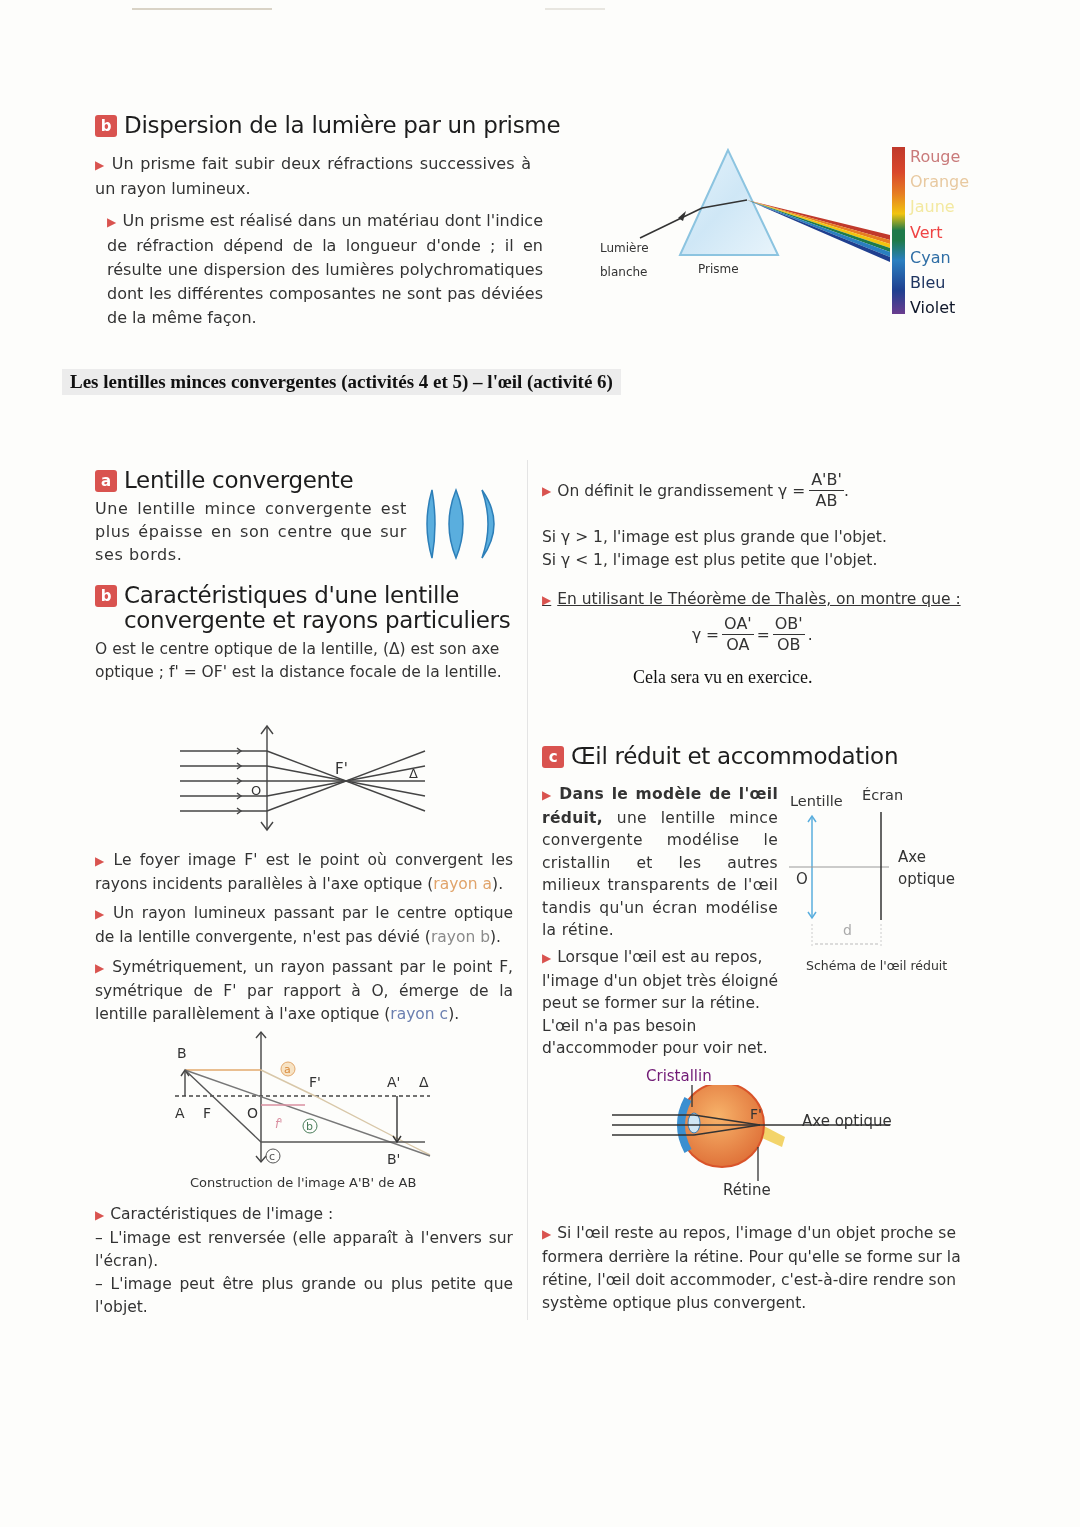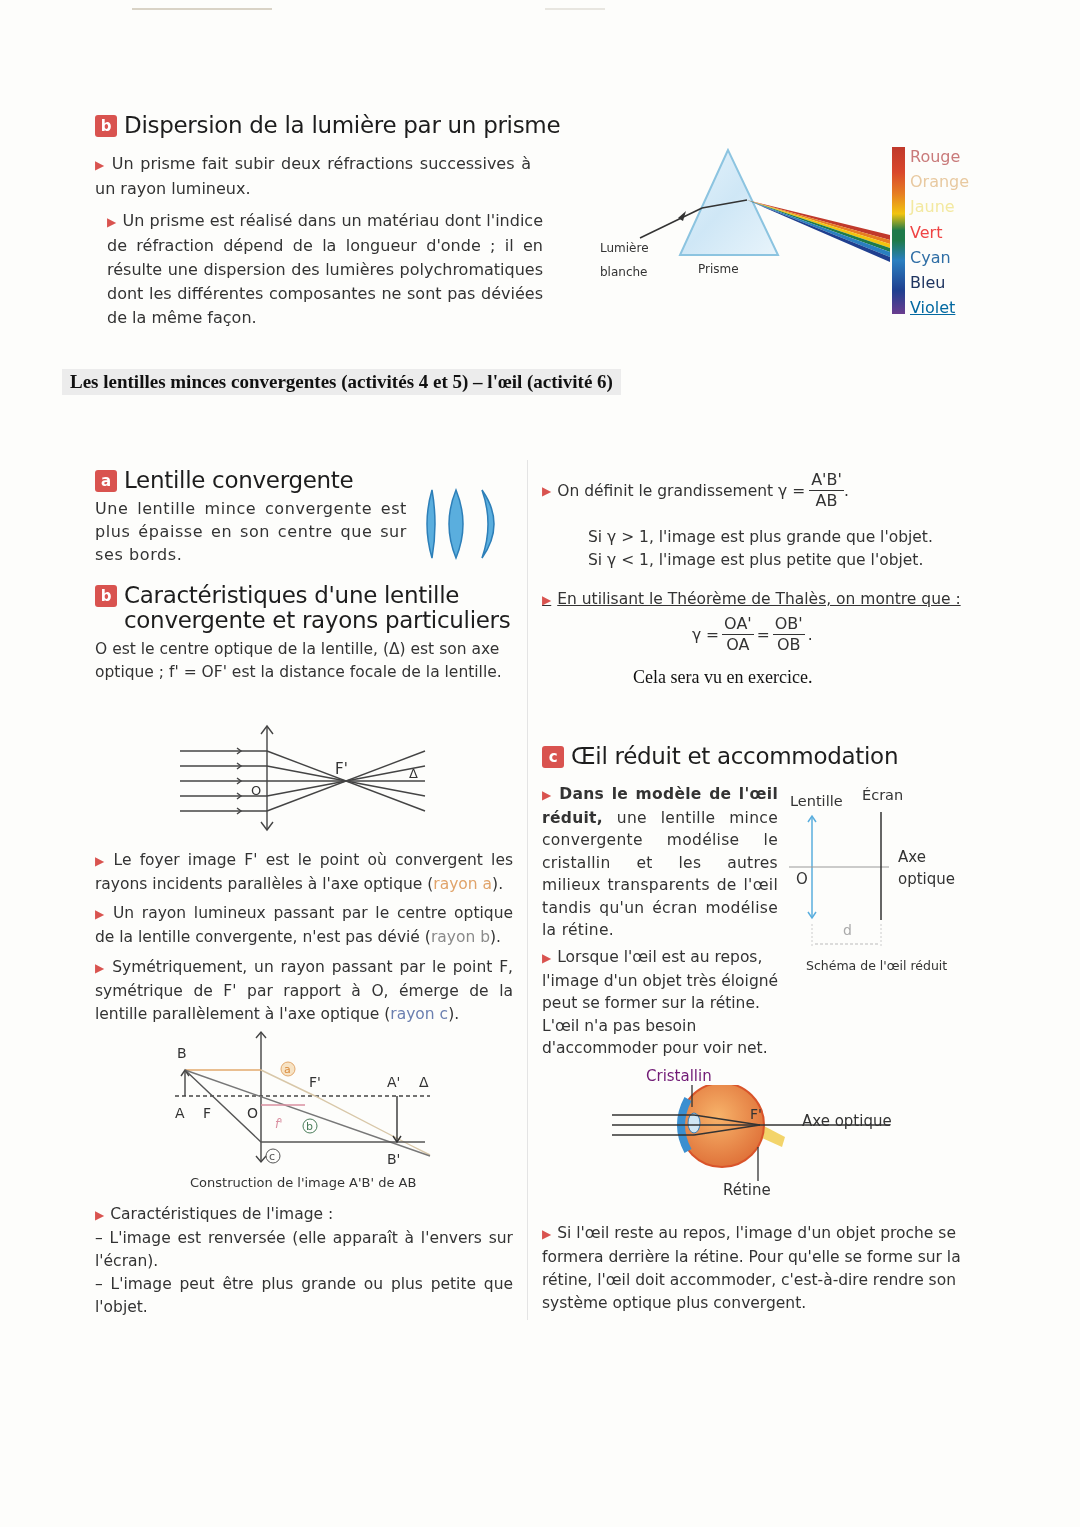--- a/index.html
+++ b/index.html
@@ -66,21 +66,21 @@
 <div class="abs label" style="left:698px;top:262px;">Prisme</div>
 
 <div class="abs" style="left:892px;top:147px;width:13px;height:167px;background:linear-gradient(to bottom,#c0392b 0%,#d9472c 15%,#e67e22 28%,#f1c40f 40%,#1e7a4a 50%,#1e7a4a 56%,#2a7fc0 68%,#1f3f8f 86%,#6a3d8f 100%);"></div>
 <div class="abs" style="left:910px;top:144px;font-size:16px;line-height:25.2px;">
   <div style="color:#c97a7a;">Rouge</div>
   <div style="color:#e8c9a0;">Orange</div>
   <div style="color:#f3e9a0;">Jaune</div>
   <div style="color:#ef4444;">Vert</div>
   <div style="color:#2f6ea5;">Cyan</div>
   <div style="color:#1f3560;">Bleu</div>
-  <div style="color:#0369a1;text-decoration:underline;">Violet</div>
+  <div style="color:#0f172a;">Violet</div>
 </div>
 
 <div class="abs serifbar" style="left:62px;top:369px;">Les lentilles minces convergentes (activités 4 et 5) – l'œil (activité 6)</div>
 
 <div class="vdivider" style="top:460px;height:860px;"></div>
 
 <div class="abs h2" style="left:95px;top:468px;">
   <span class="badge">a</span>
   <span>Lentille convergente</span>
 </div>
@@ -177,21 +177,21 @@
 
 <div class="abs p" style="left:542px;top:470px;display:flex;align-items:center;font-size:15.5px;">
   <span class="bul">▶</span>
   <span>On définit le grandissement γ =</span>
   <span class="frac" style="margin-left:4px;">
     <span class="num">A'B'</span>
     <span>AB</span>
   </span>
   <span>.</span>
 </div>
-<div class="abs p" style="left:542px;top:526px;font-size:15.5px;line-height:23px;margin-left:46px;">
+<div class="abs p" style="left:542px;top:526px;font-size:15.5px;line-height:23px;">
   <div>Si γ &gt; 1, l'image est plus grande que l'objet.</div>
   <div>Si γ &lt; 1, l'image est plus petite que l'objet.</div>
 </div>
 <div class="abs p" style="left:542px;top:587px;font-size:15.5px;text-decoration:underline;">
   <span class="bul">▶</span><span>En utilisant le Théorème de Thalès, on montre que :</span>
 </div>
 <div class="abs p" style="left:692px;top:614px;display:flex;align-items:center;font-size:15.5px;">
   <span>γ =</span>
   <span class="frac" style="margin:0 3px;">
     <span class="num">OA'</span>

